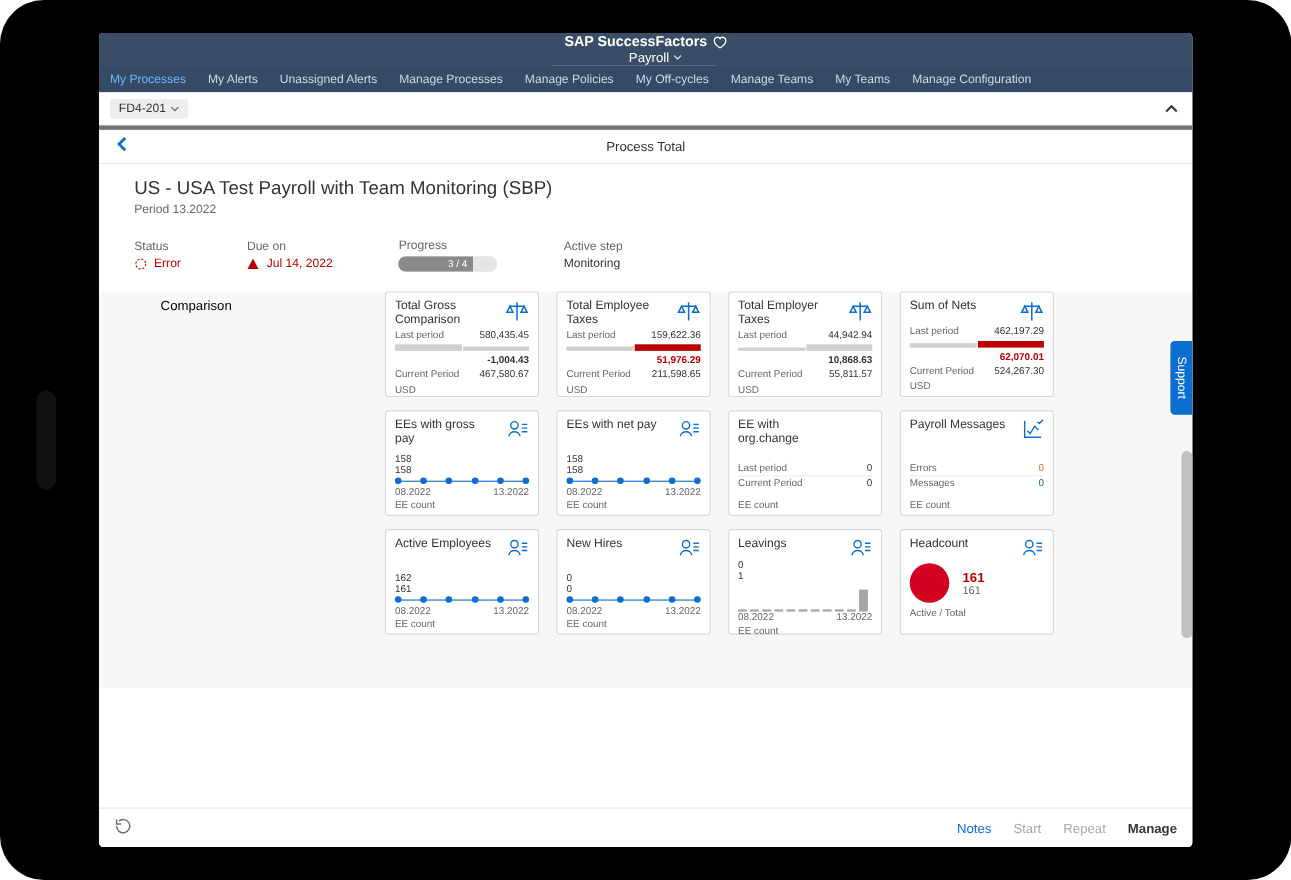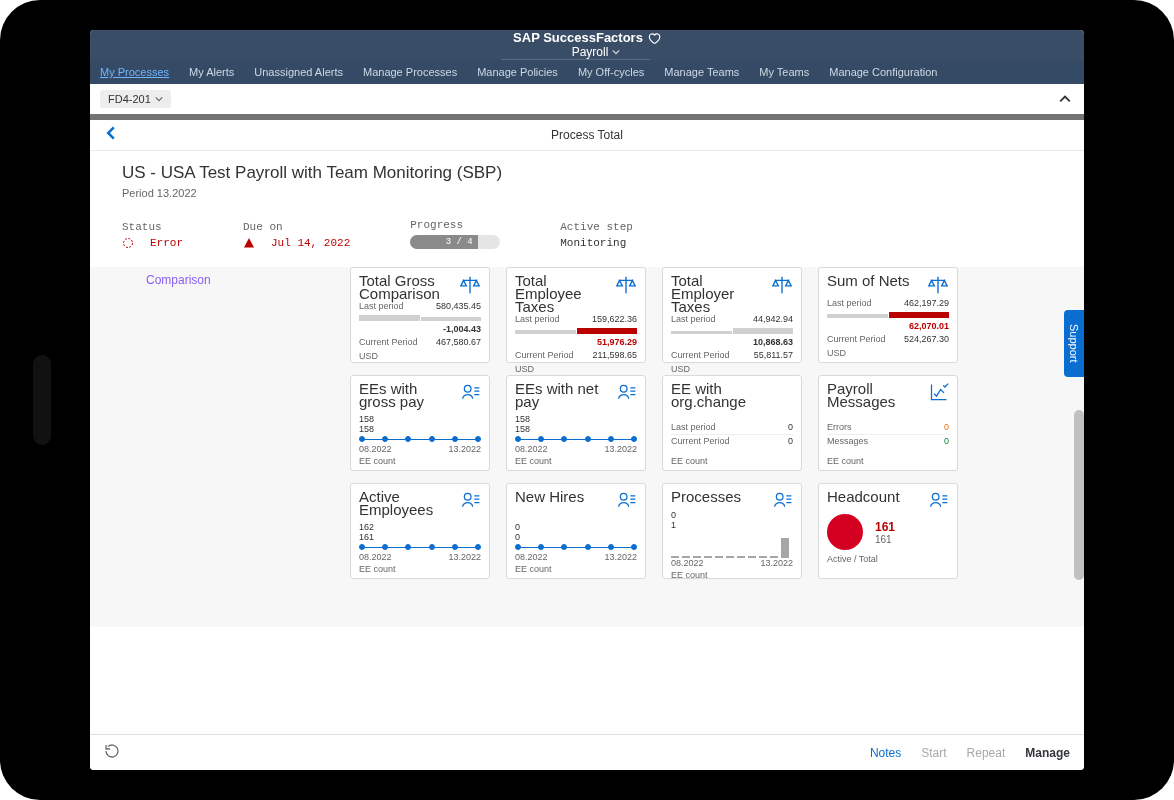--- a/index.html
+++ b/index.html
@@ -20,55 +20,55 @@
   .search-box{ background:#2d3d52; border:1px solid #5a6c82; border-radius:2px 0 0 2px; height:22px; width:150px; display:flex; align-items:center; padding:11px 6px; font-size:11px; color:#c6cedb; cursor:text;}
   .search-box svg{margin-right:4px;}
   .search-dd{ height:22px; width:24px; border:1px solid #5a6c82; border-left:none; border-radius:0 2px 2px 0; display:flex; align-items:center; justify-content:center; cursor:pointer;}
   .top-icon{ width:28px; height:28px; display:flex; align-items:center; justify-content:center; cursor:pointer; position:relative; color:#dfe6f0;}
   .top-icon .badge{position:absolute; top:1px; right:2px; background:#d40022; color:#fff; font-size:8px; border-radius:7px; padding:0 4px; line-height:11px;}
   .top-icon .badge.gray{ background:#6a798e;}
   .avatar{width:24px;height:24px;border-radius:50%; background:radial-gradient(circle at 40% 35%, #e6c9a8 0 40%, #7a5f44 60%); border:1px solid #fff; cursor:pointer;}
 
   .subnav{ background:#354B65; height:24px; display:flex; align-items:center; padding:0 10px; gap:20px; font-size:11px; color:#cfd8e4;}
   .subnav .item{cursor:pointer;}
-  .subnav .item.active{ color:#6fb5ff; text-decoration:underline;}
+  .subnav .item.active{ color:#6fb5ff; }
 
   
   .body{ flex:1; overflow:auto; background:#fff; position:relative;}
-  .crumb-row{ display:flex; align-items:center; padding:6px 10px; border-bottom:6px solid #737373;justify-content:space-between;}
+  .crumb-row{ display:flex; align-items:center; padding:6px 10px; border-bottom:4px solid #737373;justify-content:space-between;}
   .crumb-pill{ background:#ededed; border-radius:3px; padding:3px 8px; font-size:11px; color:#333; display:flex; align-items:center; gap:4px; cursor:pointer;}
   .collapse-caret{margin-left:auto; width:18px; height:18px; display:flex; align-items:center; justify-content:center; cursor:pointer;}
 
   .steps-head{ text-align:center; font-size:12px; color:#333; padding:8px 0; position:relative; border-bottom:1px solid #e8e8e8;}
   .steps-head .back{ position:absolute; left:14px; top:6px; color:#0a6ed1; cursor:pointer; font-size:16px;}
 
   .process-header{ padding:12px 32px 6px;}
   .process-title{ font-size:17px; color:#333; font-weight:400;}
   .process-sub{ font-size:11px; color:#666; margin-top:4px;}
 
-  .status-row{ display:flex; gap:60px; padding:14px 32px 18px; align-items:flex-end;font-family:Liberation Mono, monospace;}
+  .status-row{ display:flex; gap:60px; padding:14px 32px 18px; align-items:center;}
   .status-block{ font-size:11px;}
   .status-block .lbl{ color:#666; margin-bottom:4px;}
-  .status-block .val{ color:#333; display:flex; align-items:center; gap:16px;}
+  .status-block .val{ color:#333; display:flex; align-items:center; gap:6px;}
   .val.error{ color:#bb0000;}
   .val.due{ color:#bb0000;}
   .progress-bar{ width:90px; height:14px; background:#e5e5e5; border-radius:8px; overflow:hidden; position:relative; font-size:9px;}
   .progress-fill{ background:#8a8a8a; height:100%; width:75%; display:flex; align-items:center; justify-content:flex-end; padding-right:5px; color:#fff;}
 
   .tabs-row{ display:flex; gap:26px; padding:0 32px; border-bottom:1px solid #d9d9d9; font-size:11px; color:#666;}
   .tabs-row .tab{ padding:8px 0 9px; cursor:pointer; letter-spacing:.2px;}
   .tabs-row .tab.active{ color:#0a6ed1; border-bottom:2px solid #0a6ed1; margin-bottom:-1px;}
 
   .monitor-panel{ background:#f7f7f7; padding:0px 0 20px; display:flex; min-height:360px;}
   .left-col{ width:260px; padding:6px 0 0 56px;}
-  .left-col .cmp{ font-size:12px; color:#8b5cf6;}
+  .left-col .cmp{ font-size:12px; color:#000000;}
   .tiles{ flex:1; display:grid; grid-template-columns: repeat(4, 140px); grid-auto-rows:96px; gap:12px 16px; align-content:start; padding:0 10px 0 0;}
   .tile{ background:#fff; border:1px solid #d9d9d9; border-radius:3px; padding:6px 8px 4px; display:flex; flex-direction:column; font-size:10px; color:#333; position:relative; cursor:pointer;}
   .tile-head{ display:flex; justify-content:space-between; align-items:flex-start;}
-  .tile-title{ font-size:15px; line-height:13px; color:#333; max-width:92px;}
+  .tile-title{ font-size:11px; line-height:13px; color:#333; max-width:92px;}
   .tile-icon{ color:#0a6ed1;}
   .kv-rows{ margin-top:auto; font-size:9px; color:#666;}
   .kv{ display:flex; justify-content:space-between; line-height:13px;}
   .kv .k{color:#666;}
   .kv .v{ color:#333;}
   .kv .v.red{ color:#bb0000; font-weight:bold;}
   .kv .v.orange{ color:#e9730c;}
   .kv .v.green{ color:#107e3e;}
   .mini-bar{ height:6px; display:flex; align-items:flex-end; gap:1px; margin:2px 0;}
   .mini-bar span{ flex:1; background:#d0d0d0;}
@@ -532,21 +532,21 @@
               <div class="range-row">
                   <span>08.2022</span>
                   <span>13.2022</span>
                 </div>
               <div class="unit-row">EE count</div>
             </div>
           </div>
 
           <div class="tile">
             <div class="tile-head">
-              <div class="tile-title">Processes</div>
+              <div class="tile-title">Leavings</div>
               <svg class="tile-icon" width="20" height="20" viewBox="0 0 24 24" fill="none" stroke="#0a6ed1" stroke-width="1.5">
                   <circle cx="8" cy="8" r="4"></circle>
                   <path d="M2 20c0-3 3-5 6-5s6 2 6 5M16 7h6M16 11h6M16 15h6"></path>
                 </svg>
             </div>
             <div style="margin-top:auto">
               <div class="tiny-vals">
                   <span>0</span>
                   <span>1</span>
                 </div>

